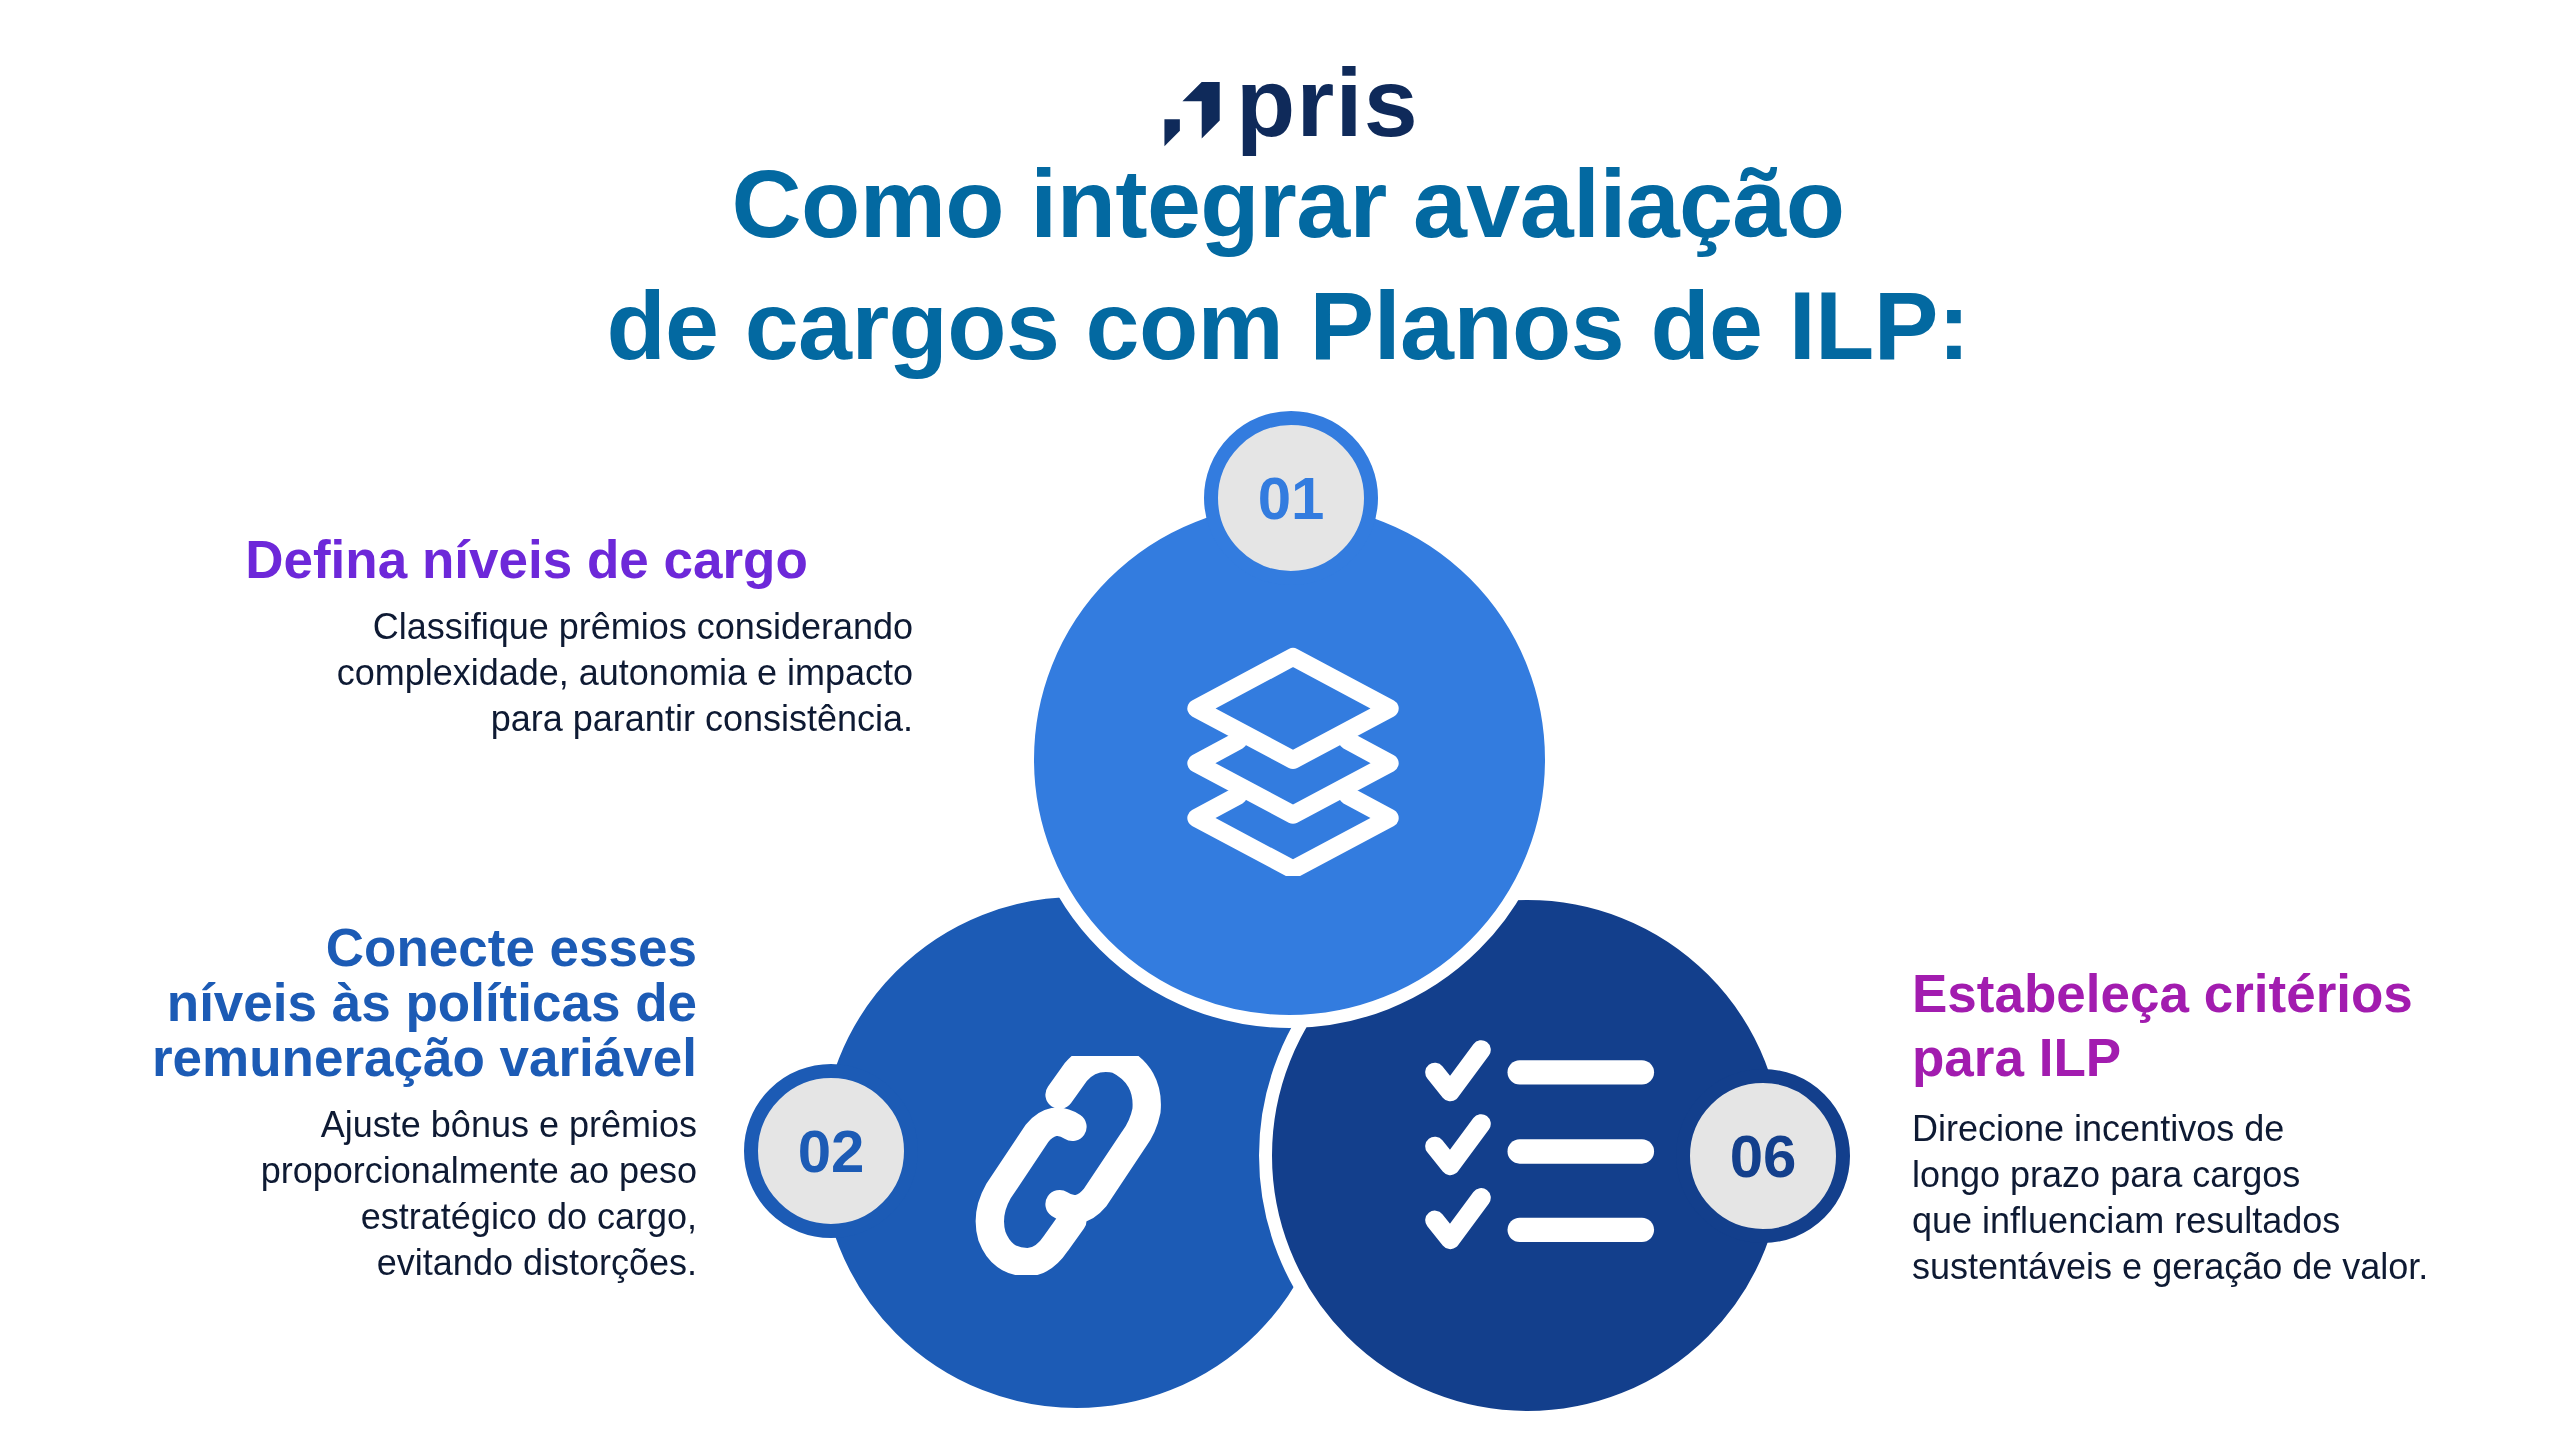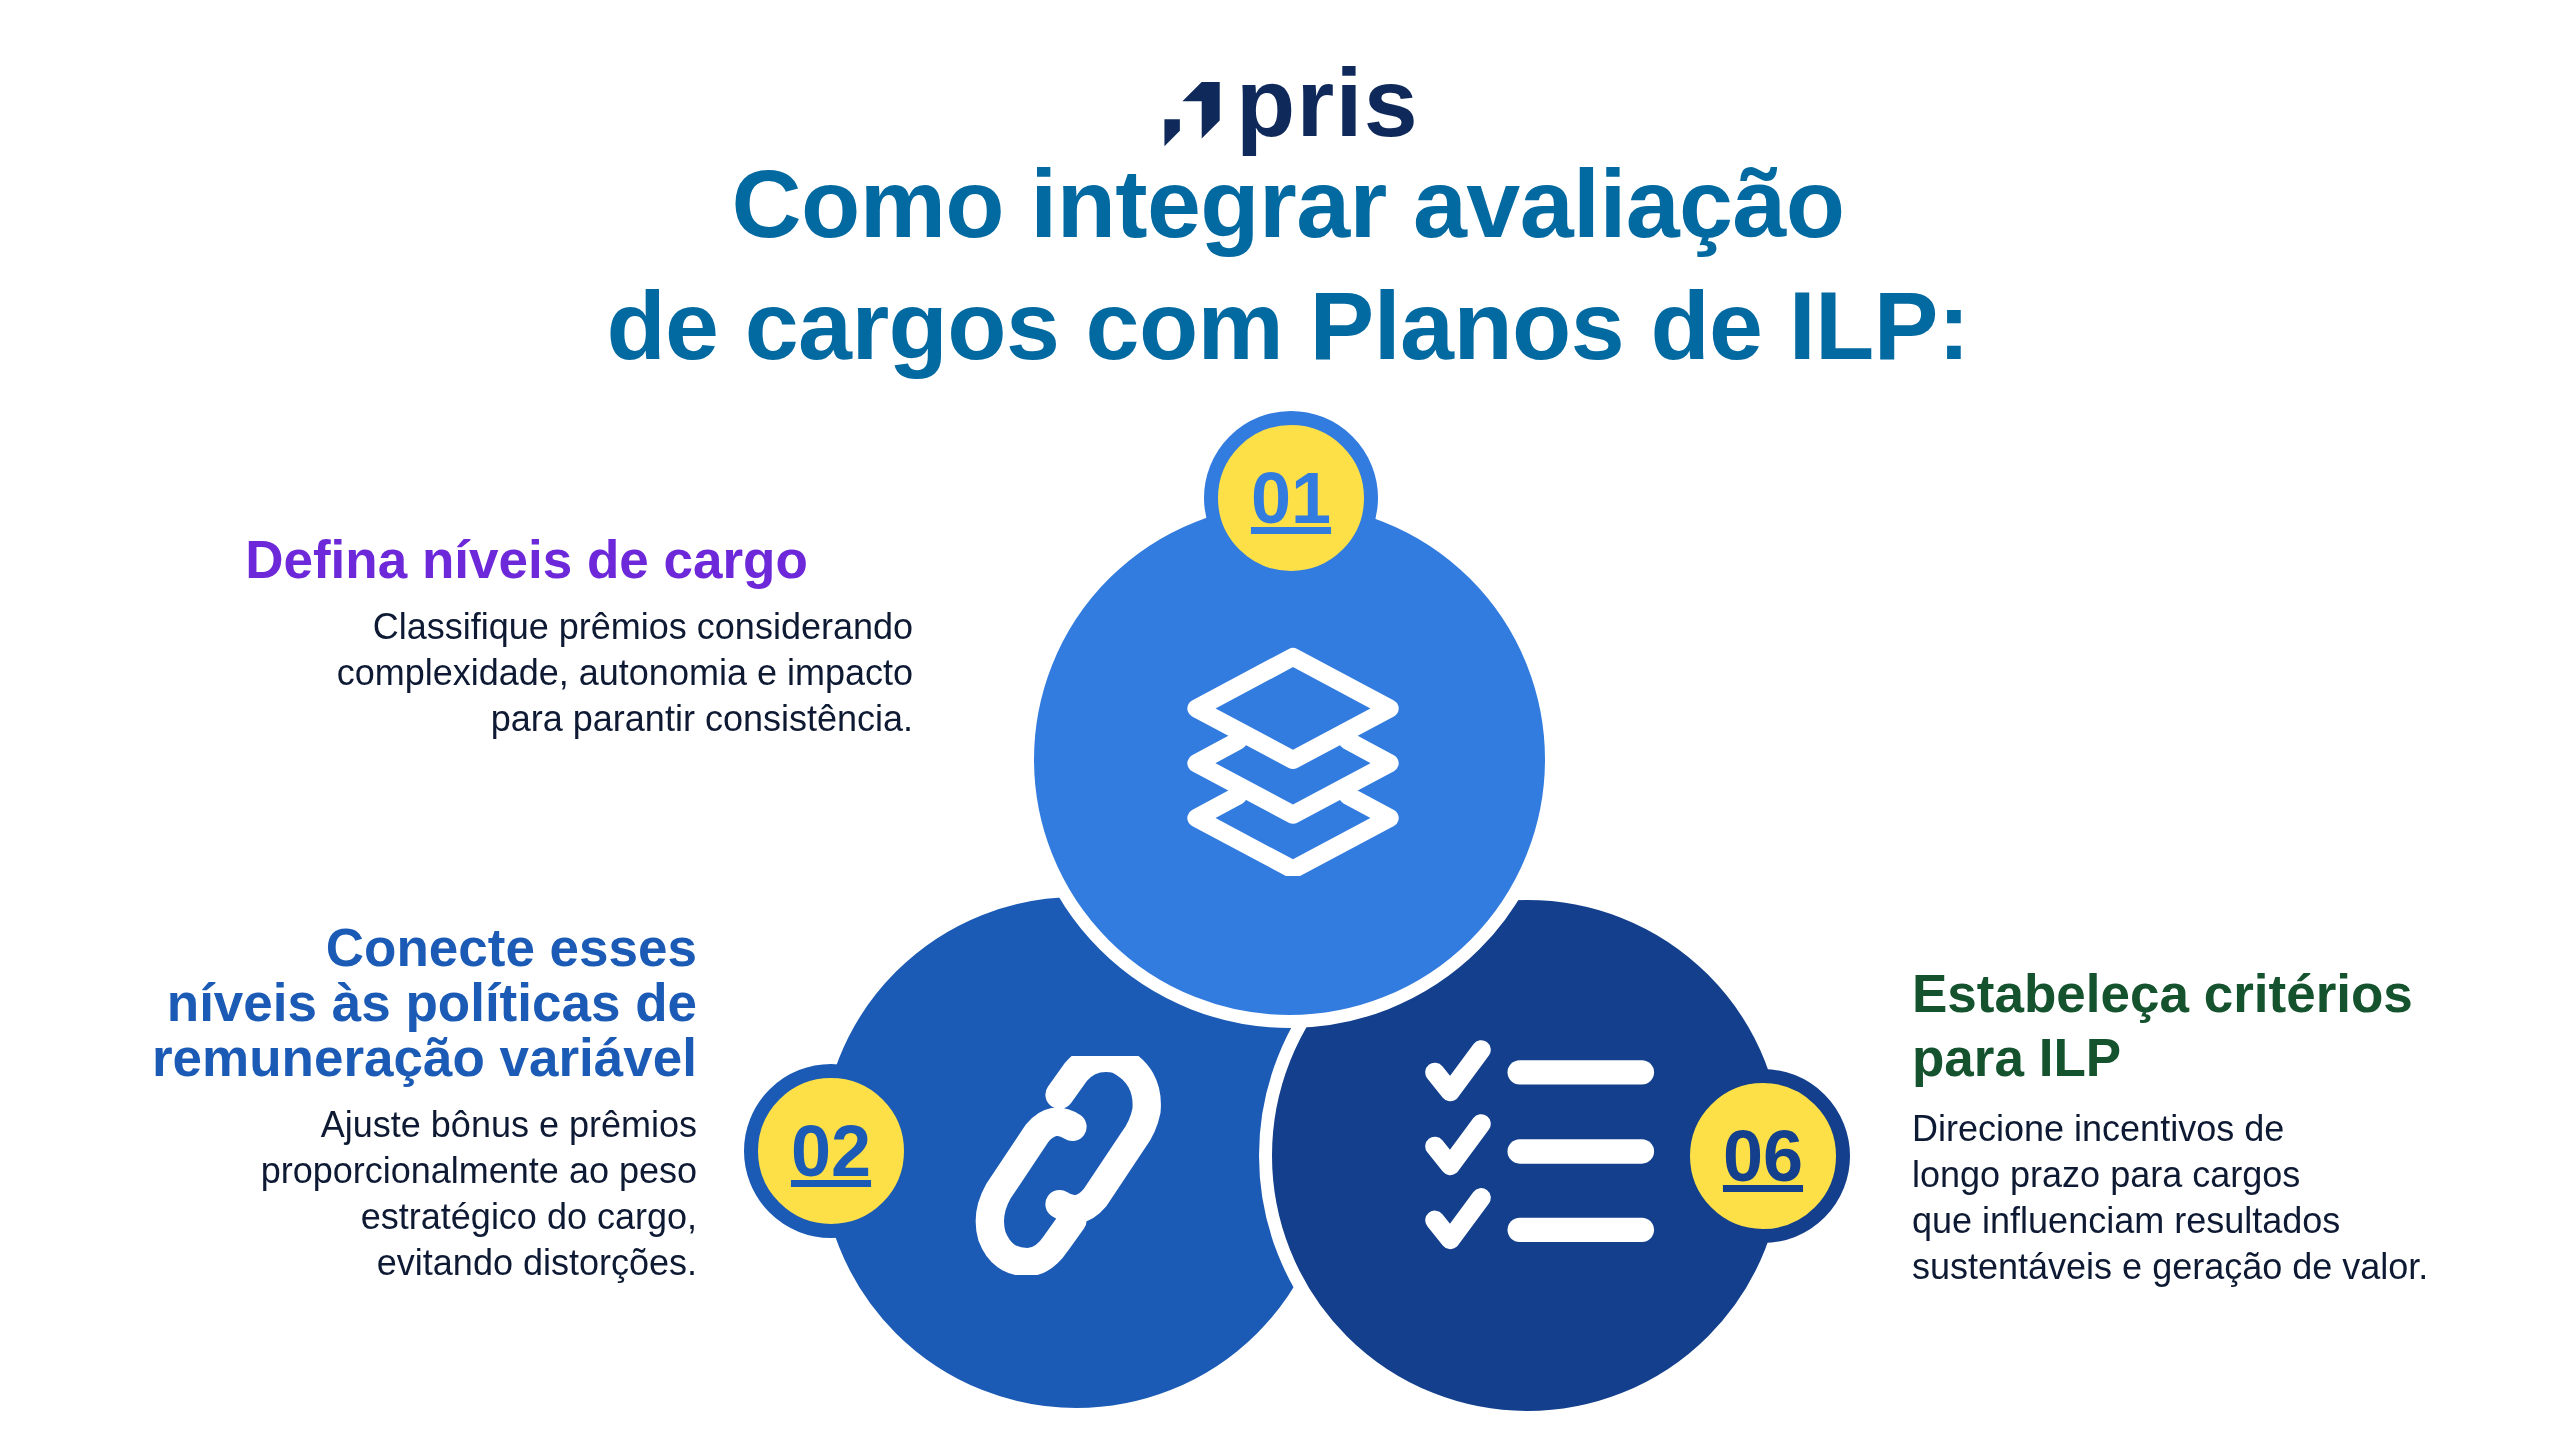--- a/index.html
+++ b/index.html
@@ -5,22 +5,22 @@
   html, body { margin:0; padding:0; }
   body { width:2576px; height:1449px; background:#ffffff; position:relative; overflow:hidden;
          font-family:"Liberation Sans", "DejaVu Sans", sans-serif; }
   .abs { position:absolute; }
   .logo { left:1164px; top:64px; width:258px; height:90px; }
   .title { left:0; width:2576px; text-align:center; color:#0369a1; font-weight:700;
            font-size:97px; line-height:122px; letter-spacing:-0.6px; }
   .t1 { top:143px; }
   .t2 { top:265px; }
   .circle { border-radius:50%; }
-  .badge { border-radius:50%; background:#fde047; display:flex; align-items:center; justify-content:center;
-           font-weight:700; font-size:72px; box-sizing:border-box;text-decoration:underline; }
+  .badge { border-radius:50%; background:#e5e5e5; display:flex; align-items:center; justify-content:center;
+           font-weight:700; font-size:60px; box-sizing:border-box; }
   .heading { font-weight:700; font-size:53px; line-height:55px; }
   .body { font-size:36px; line-height:46px; color:#0E1A33; }
   .right { text-align:right; }
   svg { display:block; }
 </style>
 </head>
 <body>
 
 <div class="abs logo">
   <svg width="258" height="90" viewBox="0 0 400 140">
@@ -94,21 +94,21 @@
   </div>
   <div class="body" style="margin-top:16.7px;">
     <div>Ajuste bônus e prêmios</div>
     <div>proporcionalmente ao peso</div>
     <div>estratégico do cargo,</div>
     <div>evitando distorções.</div>
   </div>
 </div>
 
 <div class="abs" style="left:1912px; top:962px; width:644px;">
-  <div class="heading" style="color:#14532d; line-height:64px;">
+  <div class="heading" style="color:#a21caf; line-height:64px;">
     <div>Estabeleça critérios</div>
     <div>para ILP</div>
   </div>
   <div class="body" style="margin-top:15.5px;">
     <div>Direcione incentivos de</div>
     <div>longo prazo para cargos</div>
     <div>que influenciam resultados</div>
     <div>sustentáveis e geração de valor.</div>
   </div>
 </div>

